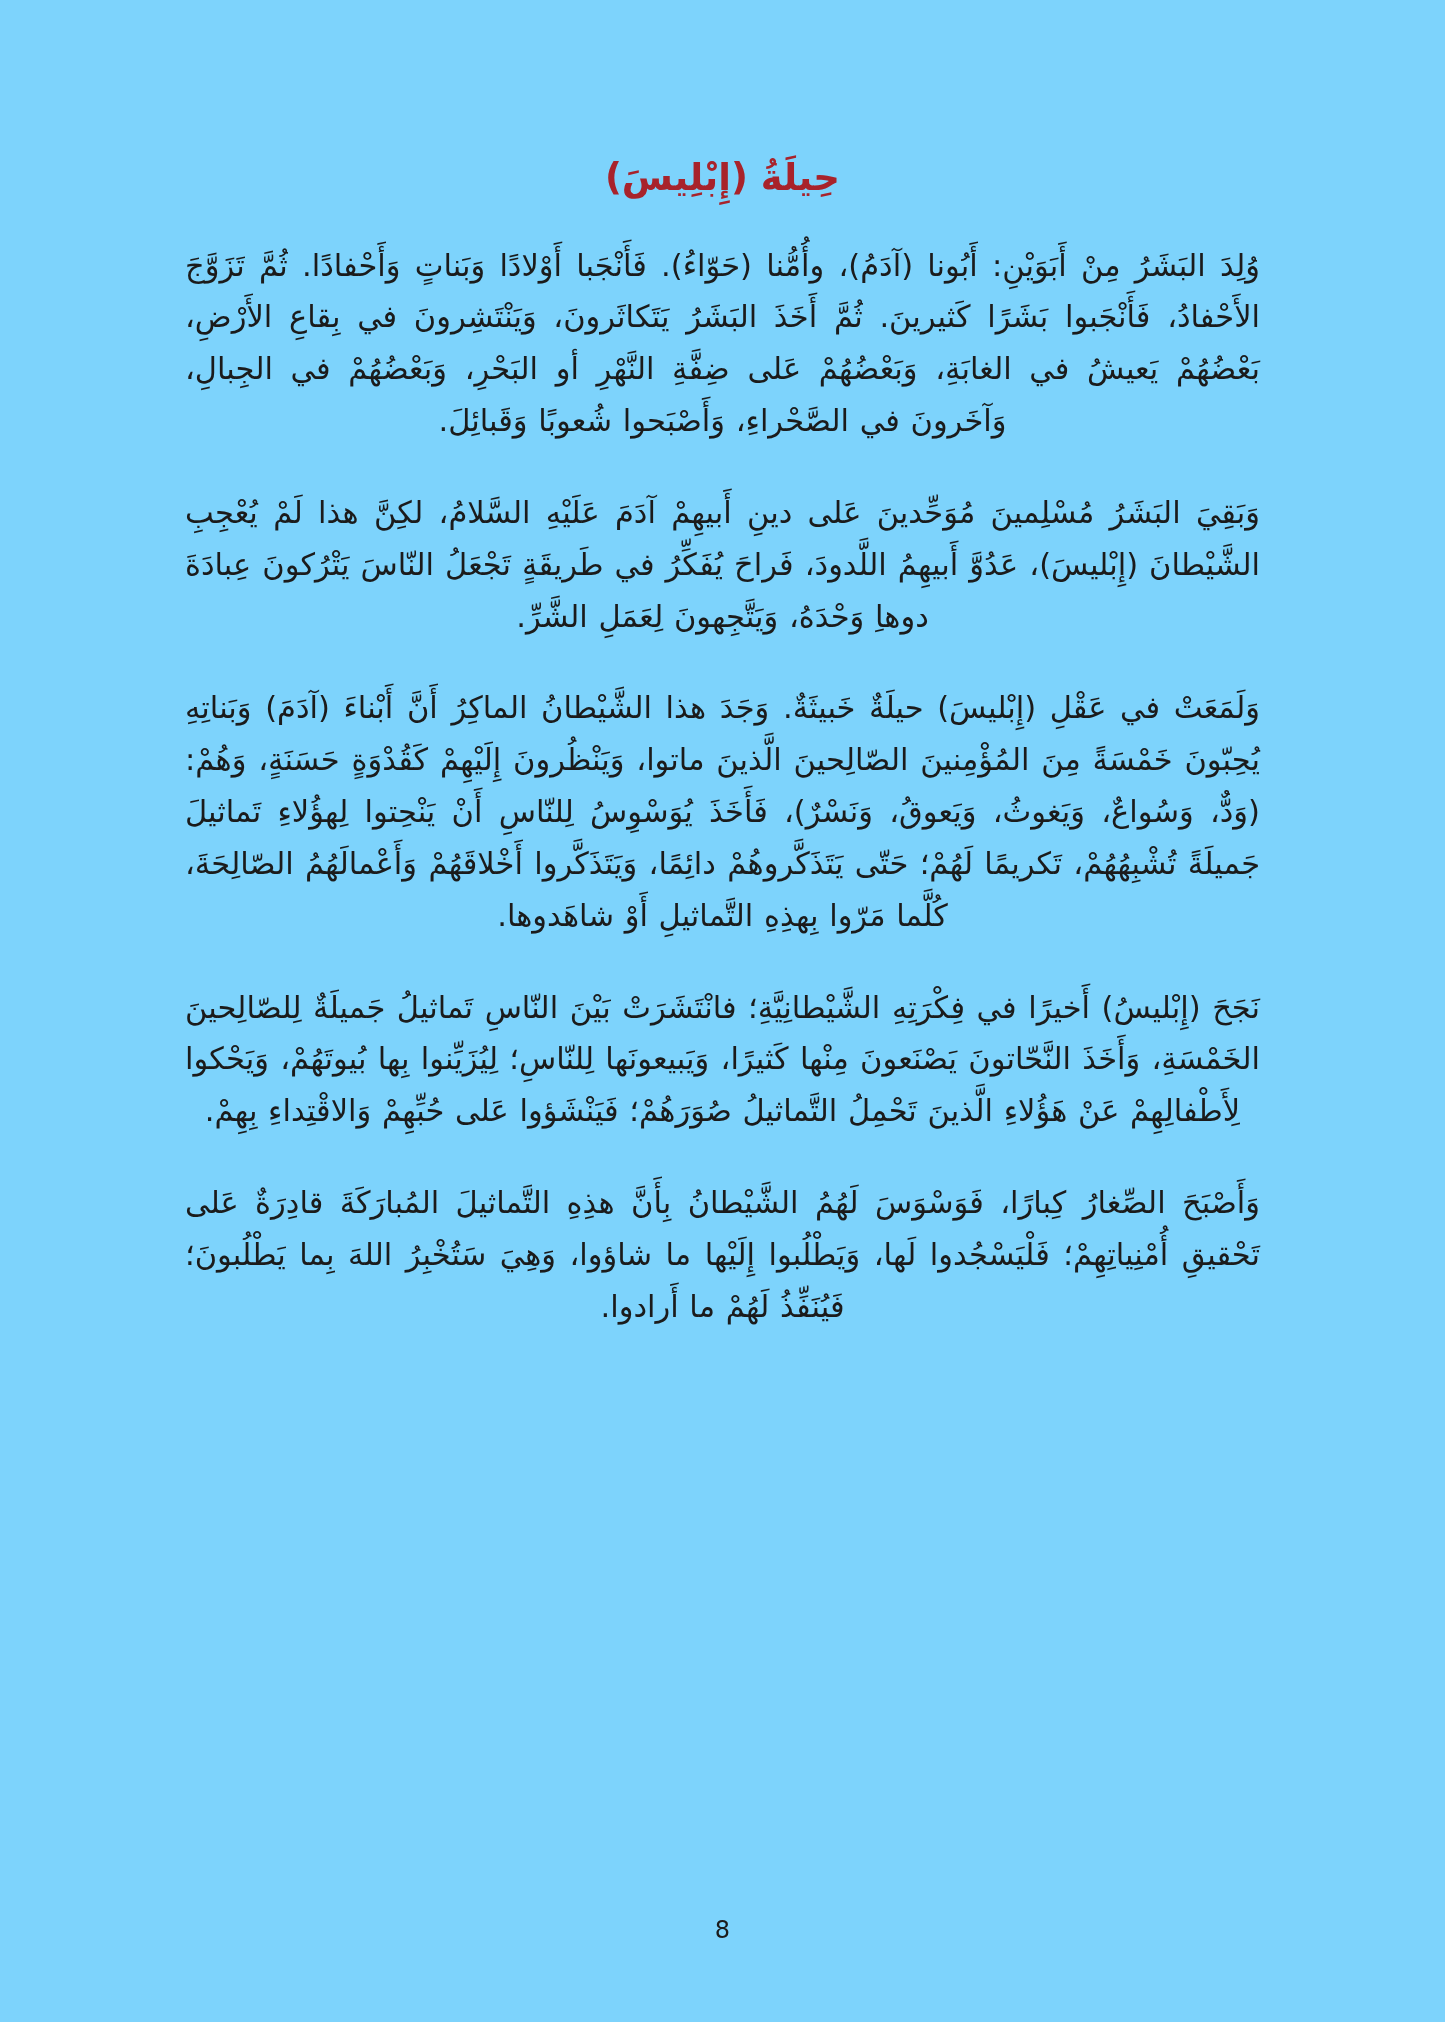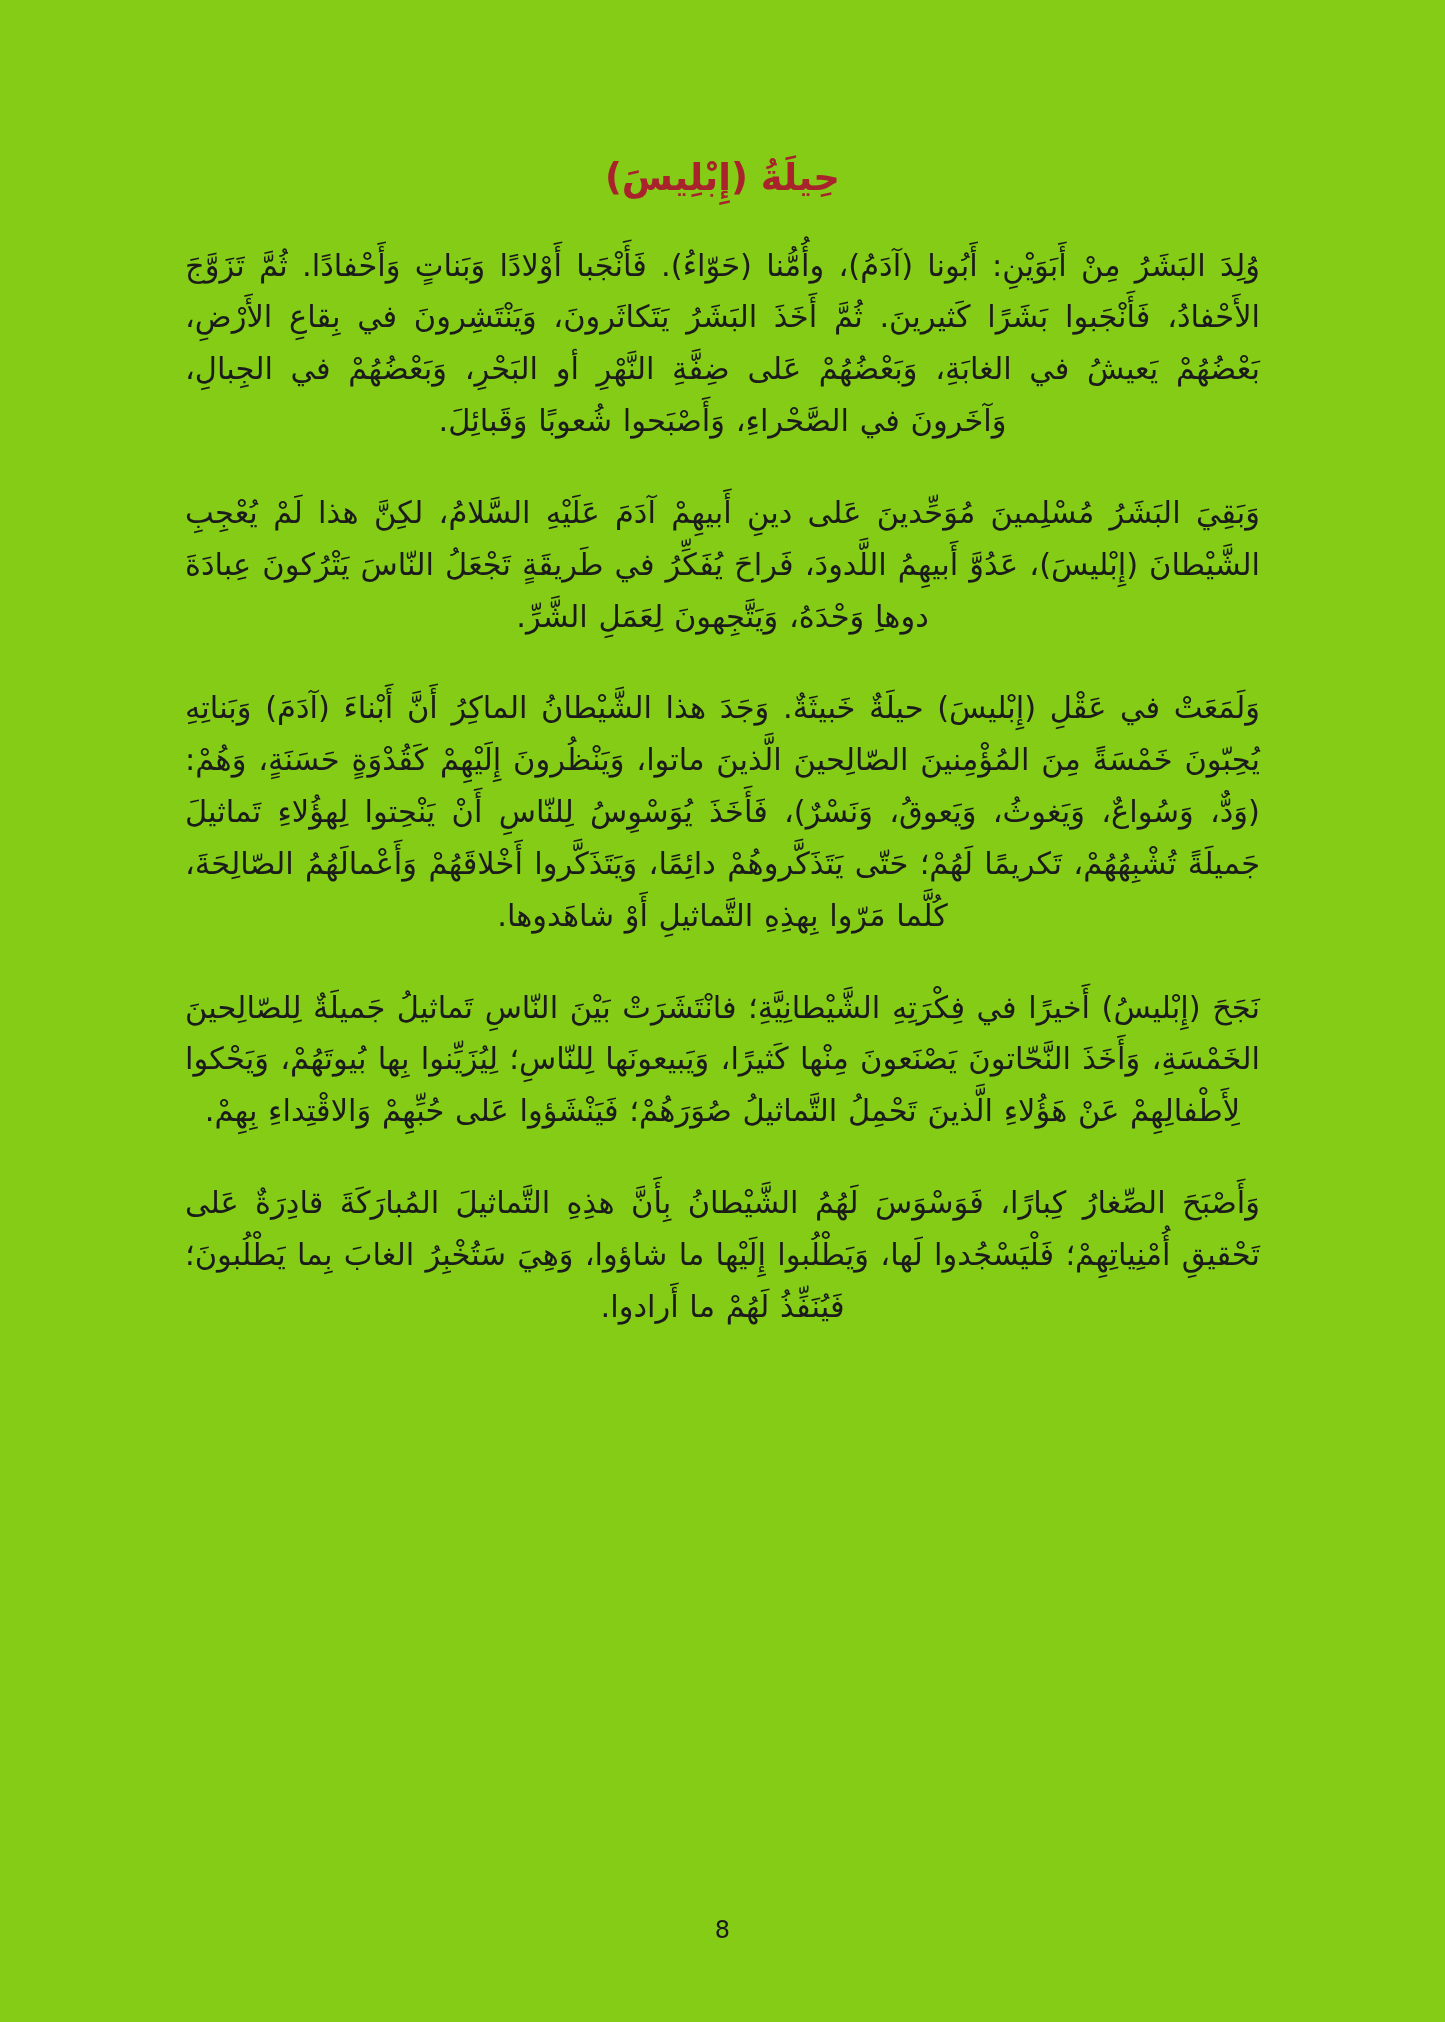--- a/index.html
+++ b/index.html
@@ -3,21 +3,21 @@
 <meta charset="utf-8">
 <style>
   html, body {
     margin: 0;
     padding: 0;
     background: #ffffff;
   }
   .page {
     width: 1445px;
     height: 2022px;
-    background: #84cc16;
+    background: #7dd3fc;
     position: relative;
     box-sizing: border-box;
     padding: 150px 185px 89px 185px;
     font-family: "DejaVu Sans", "Liberation Sans", sans-serif;
     direction: rtl;
   }
   .title {
     color: #a8232b;
     font-size: 37px;
     font-weight: 700;
@@ -54,18 +54,18 @@
 
 <div class="page">
 
   <h1 class="title">حِيلَةُ (إِبْلِيسَ)</h1>
 
   <div class="body-text">
     <p>وُلِدَ البَشَرُ مِنْ أَبَوَيْنِ: أَبُونا (آدَمُ)، وأُمُّنا (حَوّاءُ). فَأَنْجَبا أَوْلادًا وَبَناتٍ وَأَحْفادًا. ثُمَّ تَزَوَّجَ الأَحْفادُ، فَأَنْجَبوا بَشَرًا كَثيرينَ. ثُمَّ أَخَذَ البَشَرُ يَتَكاثَرونَ، وَيَنْتَشِرونَ في بِقاعِ الأَرْضِ، بَعْضُهُمْ يَعيشُ في الغابَةِ، وَبَعْضُهُمْ عَلى ضِفَّةِ النَّهْرِ أو البَحْرِ، وَبَعْضُهُمْ في الجِبالِ، وَآخَرونَ في الصَّحْراءِ، وَأَصْبَحوا شُعوبًا وَقَبائِلَ.</p>
     <p>وَبَقِيَ البَشَرُ مُسْلِمينَ مُوَحِّدينَ عَلى دينِ أَبيهِمْ آدَمَ عَلَيْهِ السَّلامُ، لكِنَّ هذا لَمْ يُعْجِبِ الشَّيْطانَ (إِبْليسَ)، عَدُوَّ أَبيهِمُ اللَّدودَ، فَراحَ يُفَكِّرُ في طَريقَةٍ تَجْعَلُ النّاسَ يَتْرُكونَ عِبادَةَ دوهاِ وَحْدَهُ، وَيَتَّجِهونَ لِعَمَلِ الشَّرِّ.</p>
     <p>وَلَمَعَتْ في عَقْلِ (إِبْليسَ) حيلَةٌ خَبيثَةٌ. وَجَدَ هذا الشَّيْطانُ الماكِرُ أَنَّ أَبْناءَ (آدَمَ) وَبَناتِهِ يُحِبّونَ خَمْسَةً مِنَ المُؤْمِنينَ الصّالِحينَ الَّذينَ ماتوا، وَيَنْظُرونَ إِلَيْهِمْ كَقُدْوَةٍ حَسَنَةٍ، وَهُمْ: (وَدٌّ، وَسُواعٌ، وَيَغوثُ، وَيَعوقُ، وَنَسْرٌ)، فَأَخَذَ يُوَسْوِسُ لِلنّاسِ أَنْ يَنْحِتوا لِهؤُلاءِ تَماثيلَ جَميلَةً تُشْبِهُهُمْ، تَكريمًا لَهُمْ؛ حَتّى يَتَذَكَّروهُمْ دائِمًا، وَيَتَذَكَّروا أَخْلاقَهُمْ وَأَعْمالَهُمُ الصّالِحَةَ، كُلَّما مَرّوا بِهذِهِ التَّماثيلِ أَوْ شاهَدوها.</p>
     <p>نَجَحَ (إِبْليسُ) أَخيرًا في فِكْرَتِهِ الشَّيْطانِيَّةِ؛ فانْتَشَرَتْ بَيْنَ النّاسِ تَماثيلُ جَميلَةٌ لِلصّالِحينَ الخَمْسَةِ، وَأَخَذَ النَّحّاتونَ يَصْنَعونَ مِنْها كَثيرًا، وَيَبيعونَها لِلنّاسِ؛ لِيُزَيِّنوا بِها بُيوتَهُمْ، وَيَحْكوا لِأَطْفالِهِمْ عَنْ هَؤُلاءِ الَّذينَ تَحْمِلُ التَّماثيلُ صُوَرَهُمْ؛ فَيَنْشَؤوا عَلى حُبِّهِمْ وَالاقْتِداءِ بِهِمْ.</p>
-    <p>وَأَصْبَحَ الصِّغارُ كِبارًا، فَوَسْوَسَ لَهُمُ الشَّيْطانُ بِأَنَّ هذِهِ التَّماثيلَ المُبارَكَةَ قادِرَةٌ عَلى تَحْقيقِ أُمْنِياتِهِمْ؛ فَلْيَسْجُدوا لَها، وَيَطْلُبوا إِلَيْها ما شاؤوا، وَهِيَ سَتُخْبِرُ الغابَ بِما يَطْلُبونَ؛ فَيُنَفِّذُ لَهُمْ ما أَرادوا.</p>
+    <p>وَأَصْبَحَ الصِّغارُ كِبارًا، فَوَسْوَسَ لَهُمُ الشَّيْطانُ بِأَنَّ هذِهِ التَّماثيلَ المُبارَكَةَ قادِرَةٌ عَلى تَحْقيقِ أُمْنِياتِهِمْ؛ فَلْيَسْجُدوا لَها، وَيَطْلُبوا إِلَيْها ما شاؤوا، وَهِيَ سَتُخْبِرُ اللهَ بِما يَطْلُبونَ؛ فَيُنَفِّذُ لَهُمْ ما أَرادوا.</p>
   </div>
 
   <div class="page-number">8</div>
 
 </div>
 
 </body></html>

